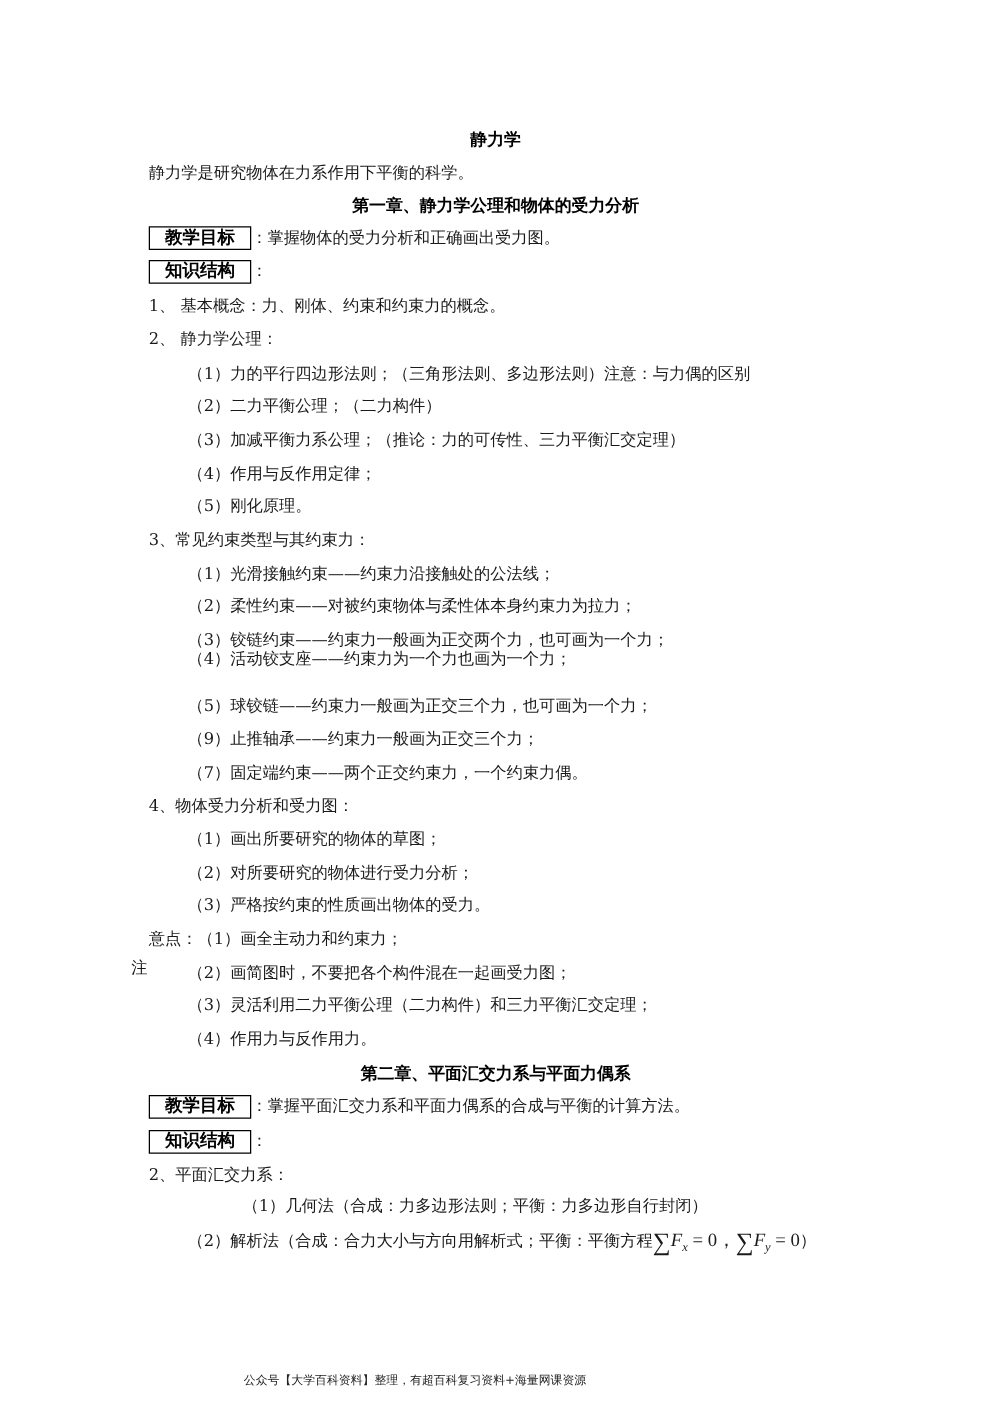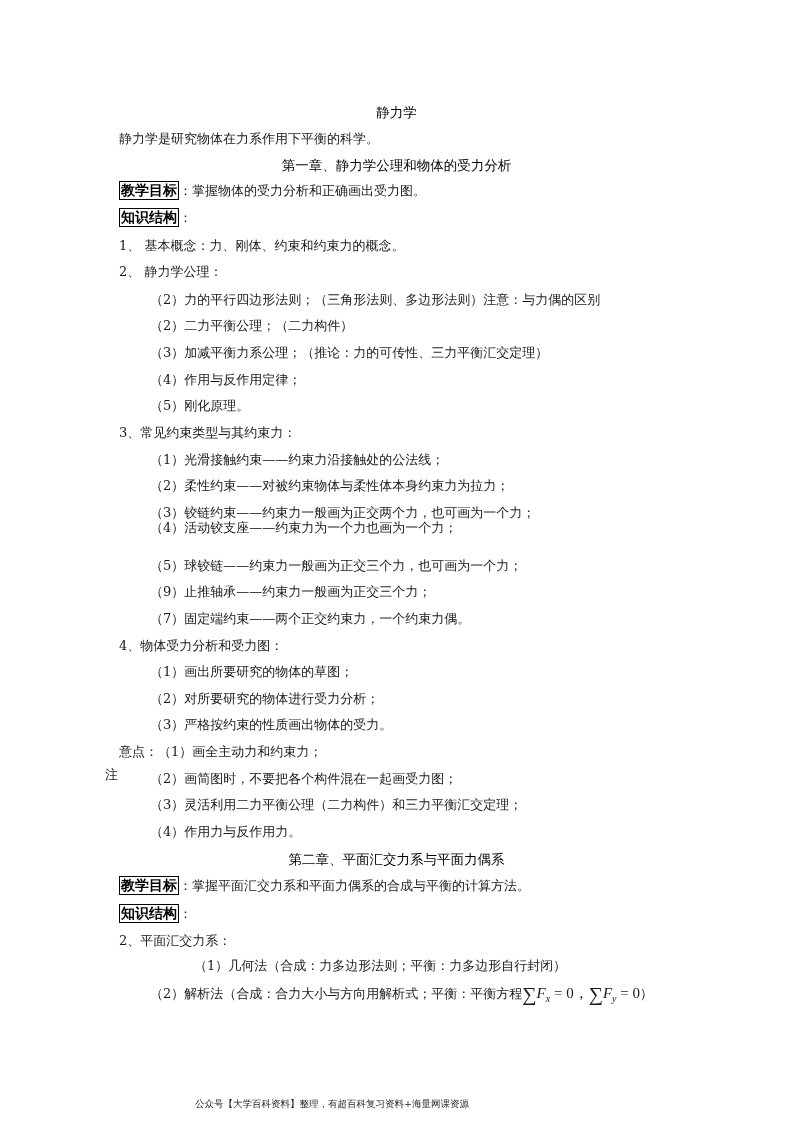--- a/index.html
+++ b/index.html
@@ -1,24 +1,24 @@
 <!DOCTYPE html>
 <html><head>
 <meta charset="utf-8">
 <style>
   html, body { margin: 0; padding: 0; background: #ffffff; }
   body { width: 793px; height: 1122px; position: relative; overflow: hidden;
          font-family: "DejaVu Serif", "Liberation Serif", serif; color: #1a1a1a; }
   .line { position: absolute; font-size: 13px; line-height: 16px; white-space: nowrap; }
   .title { position: absolute; left: 0; width: 793px; text-align: center;
-           font-family: "DejaVu Sans", "Liberation Sans", sans-serif; font-weight: normal;
+           font-family: "DejaVu Sans", "Liberation Sans", sans-serif; font-weight: bold;
            font-size: 13.5px; line-height: 16px; color: #000; }
   .boxed { display: inline-block; border: 1.5px solid #000; font-weight: bold;
            font-family: "DejaVu Sans", "Liberation Sans", sans-serif; font-size: 14px;
-           line-height: 17px; padding: 0 1px; color: #000; }
+           line-height: 17px; padding: 0 12px; color: #000; }
   .colon { font-size: 13px; }
   .l1 { left: 119px; }
   .l2 { left: 150px; }
   .formula { font-family: "Liberation Serif", "DejaVu Serif", serif; font-size: 15px; }
   .sigma { font-size: 20px; vertical-align: -3px; }
   .it { font-style: italic; }
   .sub { font-size: 10px; font-style: italic; vertical-align: -4px; }
   .footer { position: absolute; left: 0; width: 664px; top: 1098px; text-align: center;
             font-size: 9.5px; color: #222; }
 </style>
@@ -34,21 +34,21 @@
 
   <div class="line l1" style="top:181px;">
     <span class="boxed">教学目标</span><span>：掌握物体的受力分析和正确画出受力图。</span>
   </div>
   <div class="line l1" style="top:208px;">
     <span class="boxed">知识结构</span><span class="colon">：</span>
   </div>
 
   <div class="line l1" style="top:238px;">1、 基本概念：力、刚体、约束和约束力的概念。</div>
   <div class="line l1" style="top:264px;">2、 静力学公理：</div>
-  <div class="line l2" style="top:292px;">（2）力的平行四边形法则；（三角形法则、多边形法则）注意：与力偶的区别</div>
+  <div class="line l2" style="top:292px;">（1）力的平行四边形法则；（三角形法则、多边形法则）注意：与力偶的区别</div>
   <div class="line l2" style="top:318px;">（2）二力平衡公理；（二力构件）</div>
   <div class="line l2" style="top:345px;text-align:right;">（3）加减平衡力系公理；（推论：力的可传性、三力平衡汇交定理）</div>
   <div class="line l2" style="top:372px;">（4）作用与反作用定律；</div>
   <div class="line l2" style="top:398px;">（5）刚化原理。</div>
 
   <div class="line l1" style="top:425px;">3、常见约束类型与其约束力：</div>
   <div class="line l2" style="top:452px;">（1）光滑接触约束——约束力沿接触处的公法线；</div>
   <div class="line l2" style="top:478px;">（2）柔性约束——对被约束物体与柔性体本身约束力为拉力；</div>
   <div class="line l2" style="top:505px;">（3）铰链约束——约束力一般画为正交两个力，也可画为一个力；</div>
   <div class="line l2" style="top:520px;">（4）活动铰支座——约束力为一个力也画为一个力；</div>

